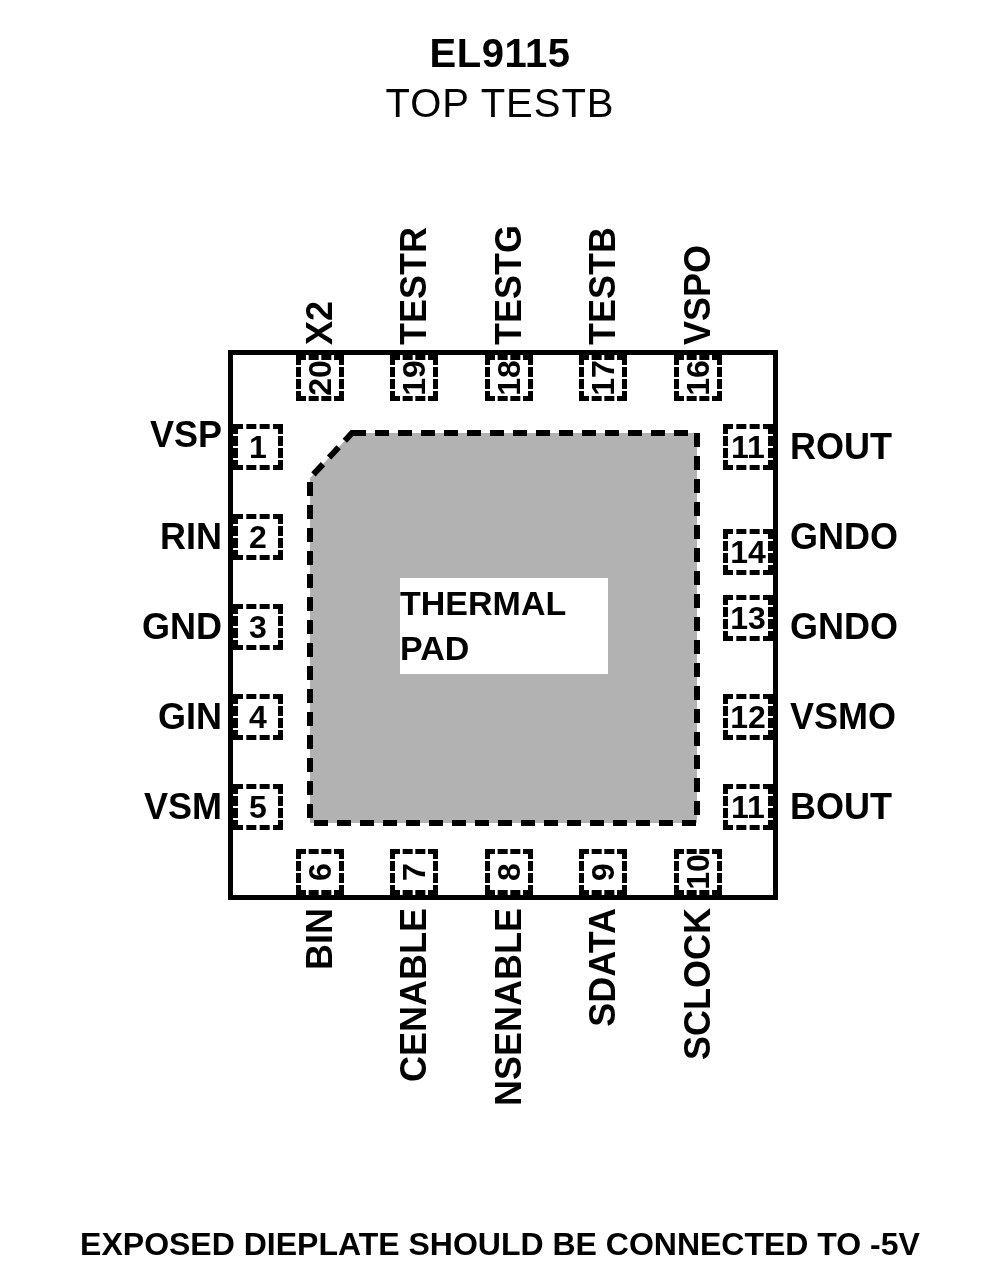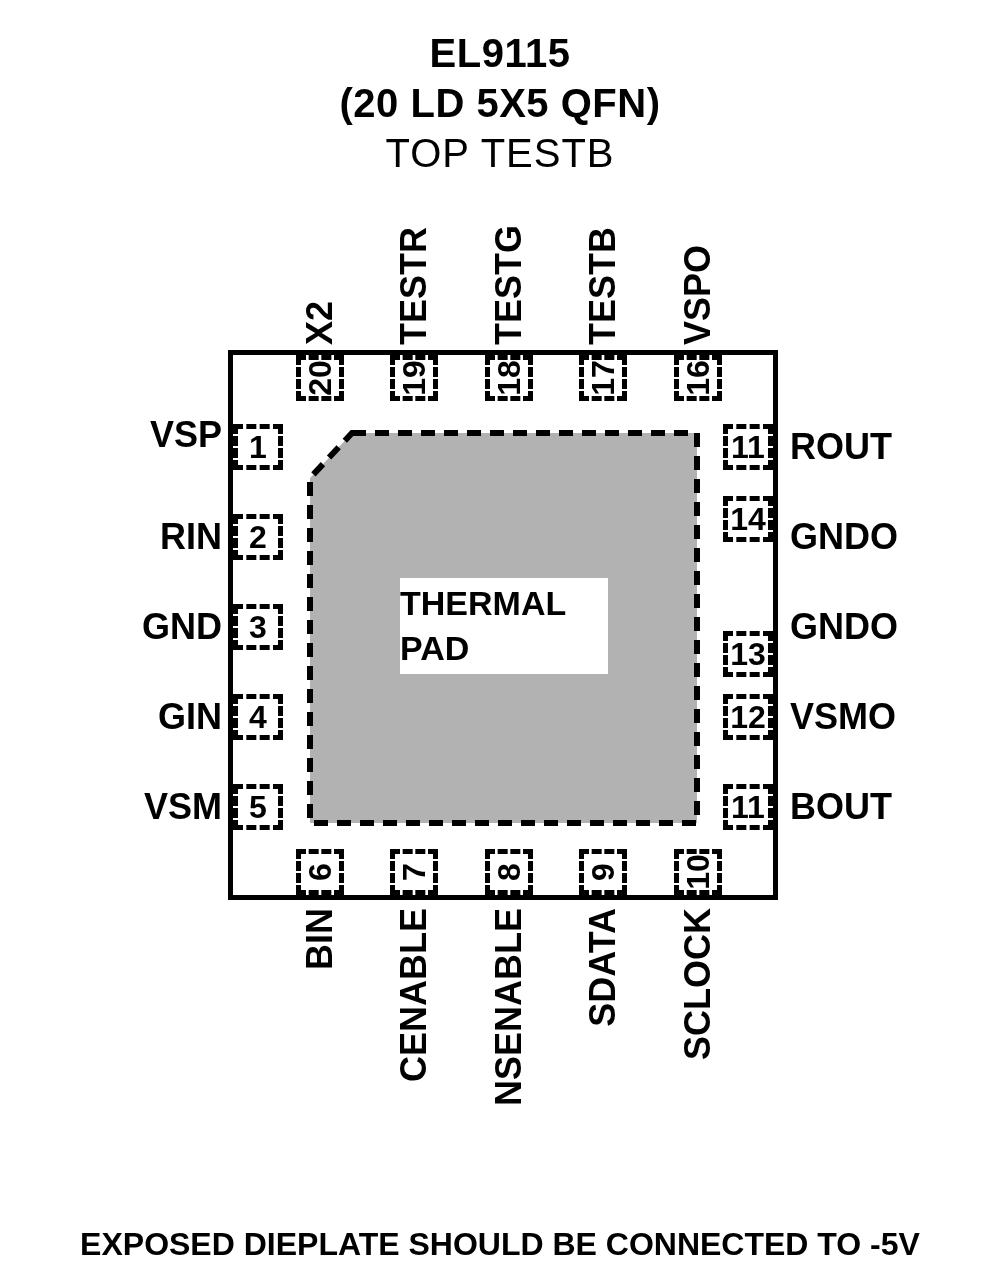--- a/index.html
+++ b/index.html
@@ -95,21 +95,20 @@
     margin-top: 28px;
   }
 </style>
 </head>
 <body>
 
 <div class="canvas">
 
   <div class="title-block">
     <div>EL9115</div>
-    <div>(20 LD 5X5 QFN)</div>
     <div class="title-line3">TOP TESTB</div>
   </div>
 
   <div class="chip-outline"></div>
 
   <svg class="pad-svg" viewBox="0 0 550 550">
     <polygon points="124,83 469,83 469,473 82,473 82,128" stroke="#000000" stroke-width="6" stroke-dasharray="14 9" fill="#b2b2b2"></polygon>
   </svg>
   <div class="pad-label-box">
     <div>THERMAL</div>
@@ -128,24 +127,24 @@
   <div class="pin-box h" style="left:233px; top:694px;">
       <span>4</span>
     </div>
   <div class="pin-box h" style="left:233px; top:784px;">
       <span>5</span>
     </div>
 
   <div class="pin-box h" style="left:723px; top:424px;">
       <span>11</span>
     </div>
-  <div class="pin-box h" style="left:723px; top:496px;">
+  <div class="pin-box h" style="left:723px; top:529px;">
       <span>14</span>
     </div>
-  <div class="pin-box h" style="left:723px; top:631px;">
+  <div class="pin-box h" style="left:723px; top:595px;">
       <span>13</span>
     </div>
   <div class="pin-box h" style="left:723px; top:694px;">
       <span>12</span>
     </div>
   <div class="pin-box h" style="left:723px; top:784px;">
       <span>11</span>
     </div>
 
   <div class="pin-box v" style="left:296px; top:355px;">

